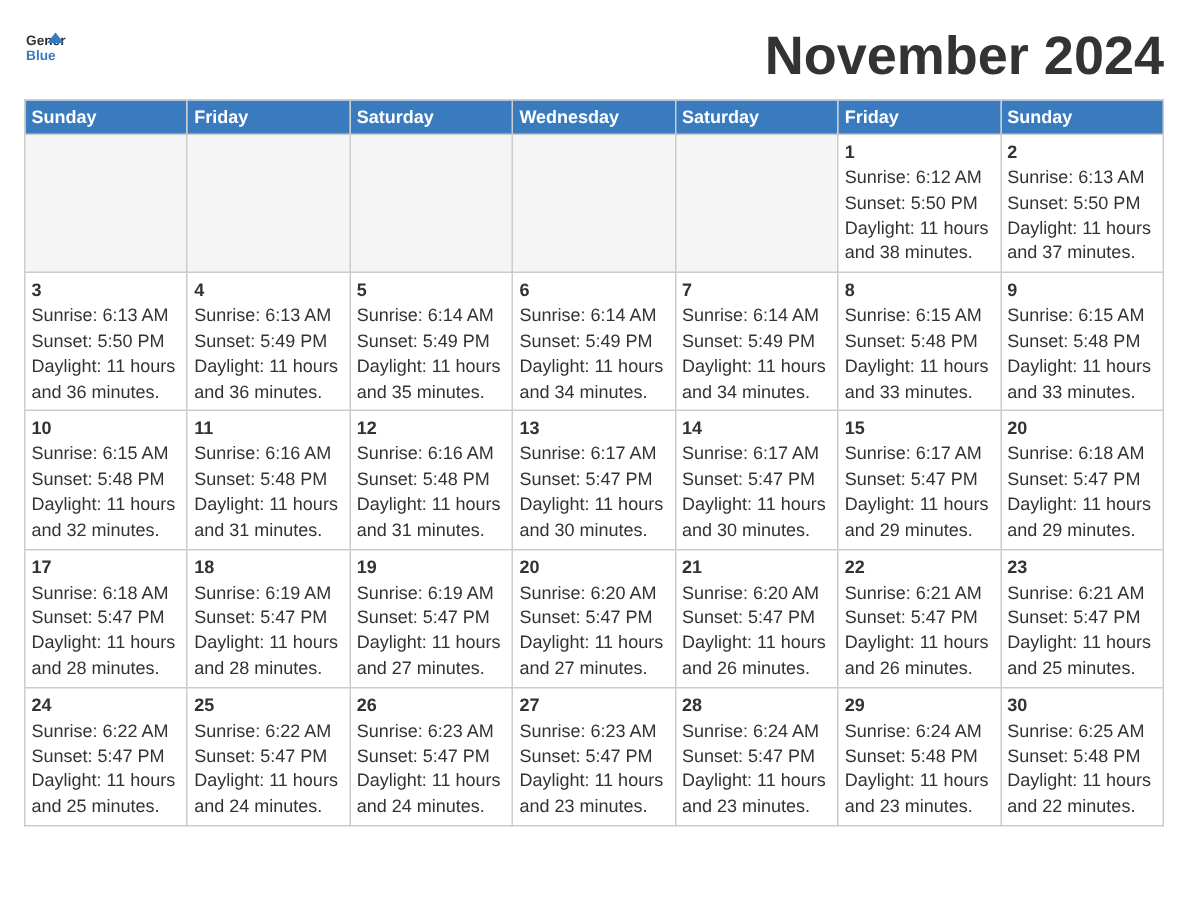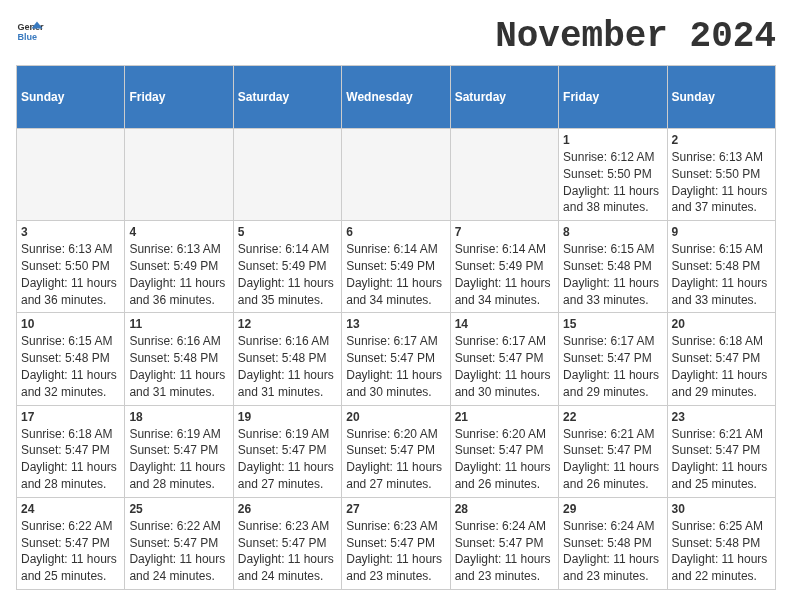--- a/index.html
+++ b/index.html
@@ -20,42 +20,41 @@
       display: flex;
       align-items: center;
       gap: 4px;
     }
     .logo-icon {
       width: 28px;
       height: 28px;
     }
     .title-section {
       text-align: right;
-      font-family: Liberation Mono, monospace;
     }
     .month-title {
       font-size: 36px;
       font-weight: bold;
       color: #333;
     }
     .location-subtitle {
       font-size: 16px;
       color: #555;
     }
     .calendar-table {
       width: 100%;
       border-collapse: collapse;
       table-layout: fixed;
     }
     .calendar-table th {
       background: #3a7abf;
       color: #fff;
       font-size: 12px;
       font-weight: bold;
-      padding: 24px 4px;
+      padding: 4px 4px;
       text-align: left;
       border: 1px solid #ccc;
     }
     .calendar-table td {
       border: 1px solid #ccc;
       vertical-align: top;
       padding: 4px 4px;
       font-size: 10px;
       color: #333;
       height: 78px;

